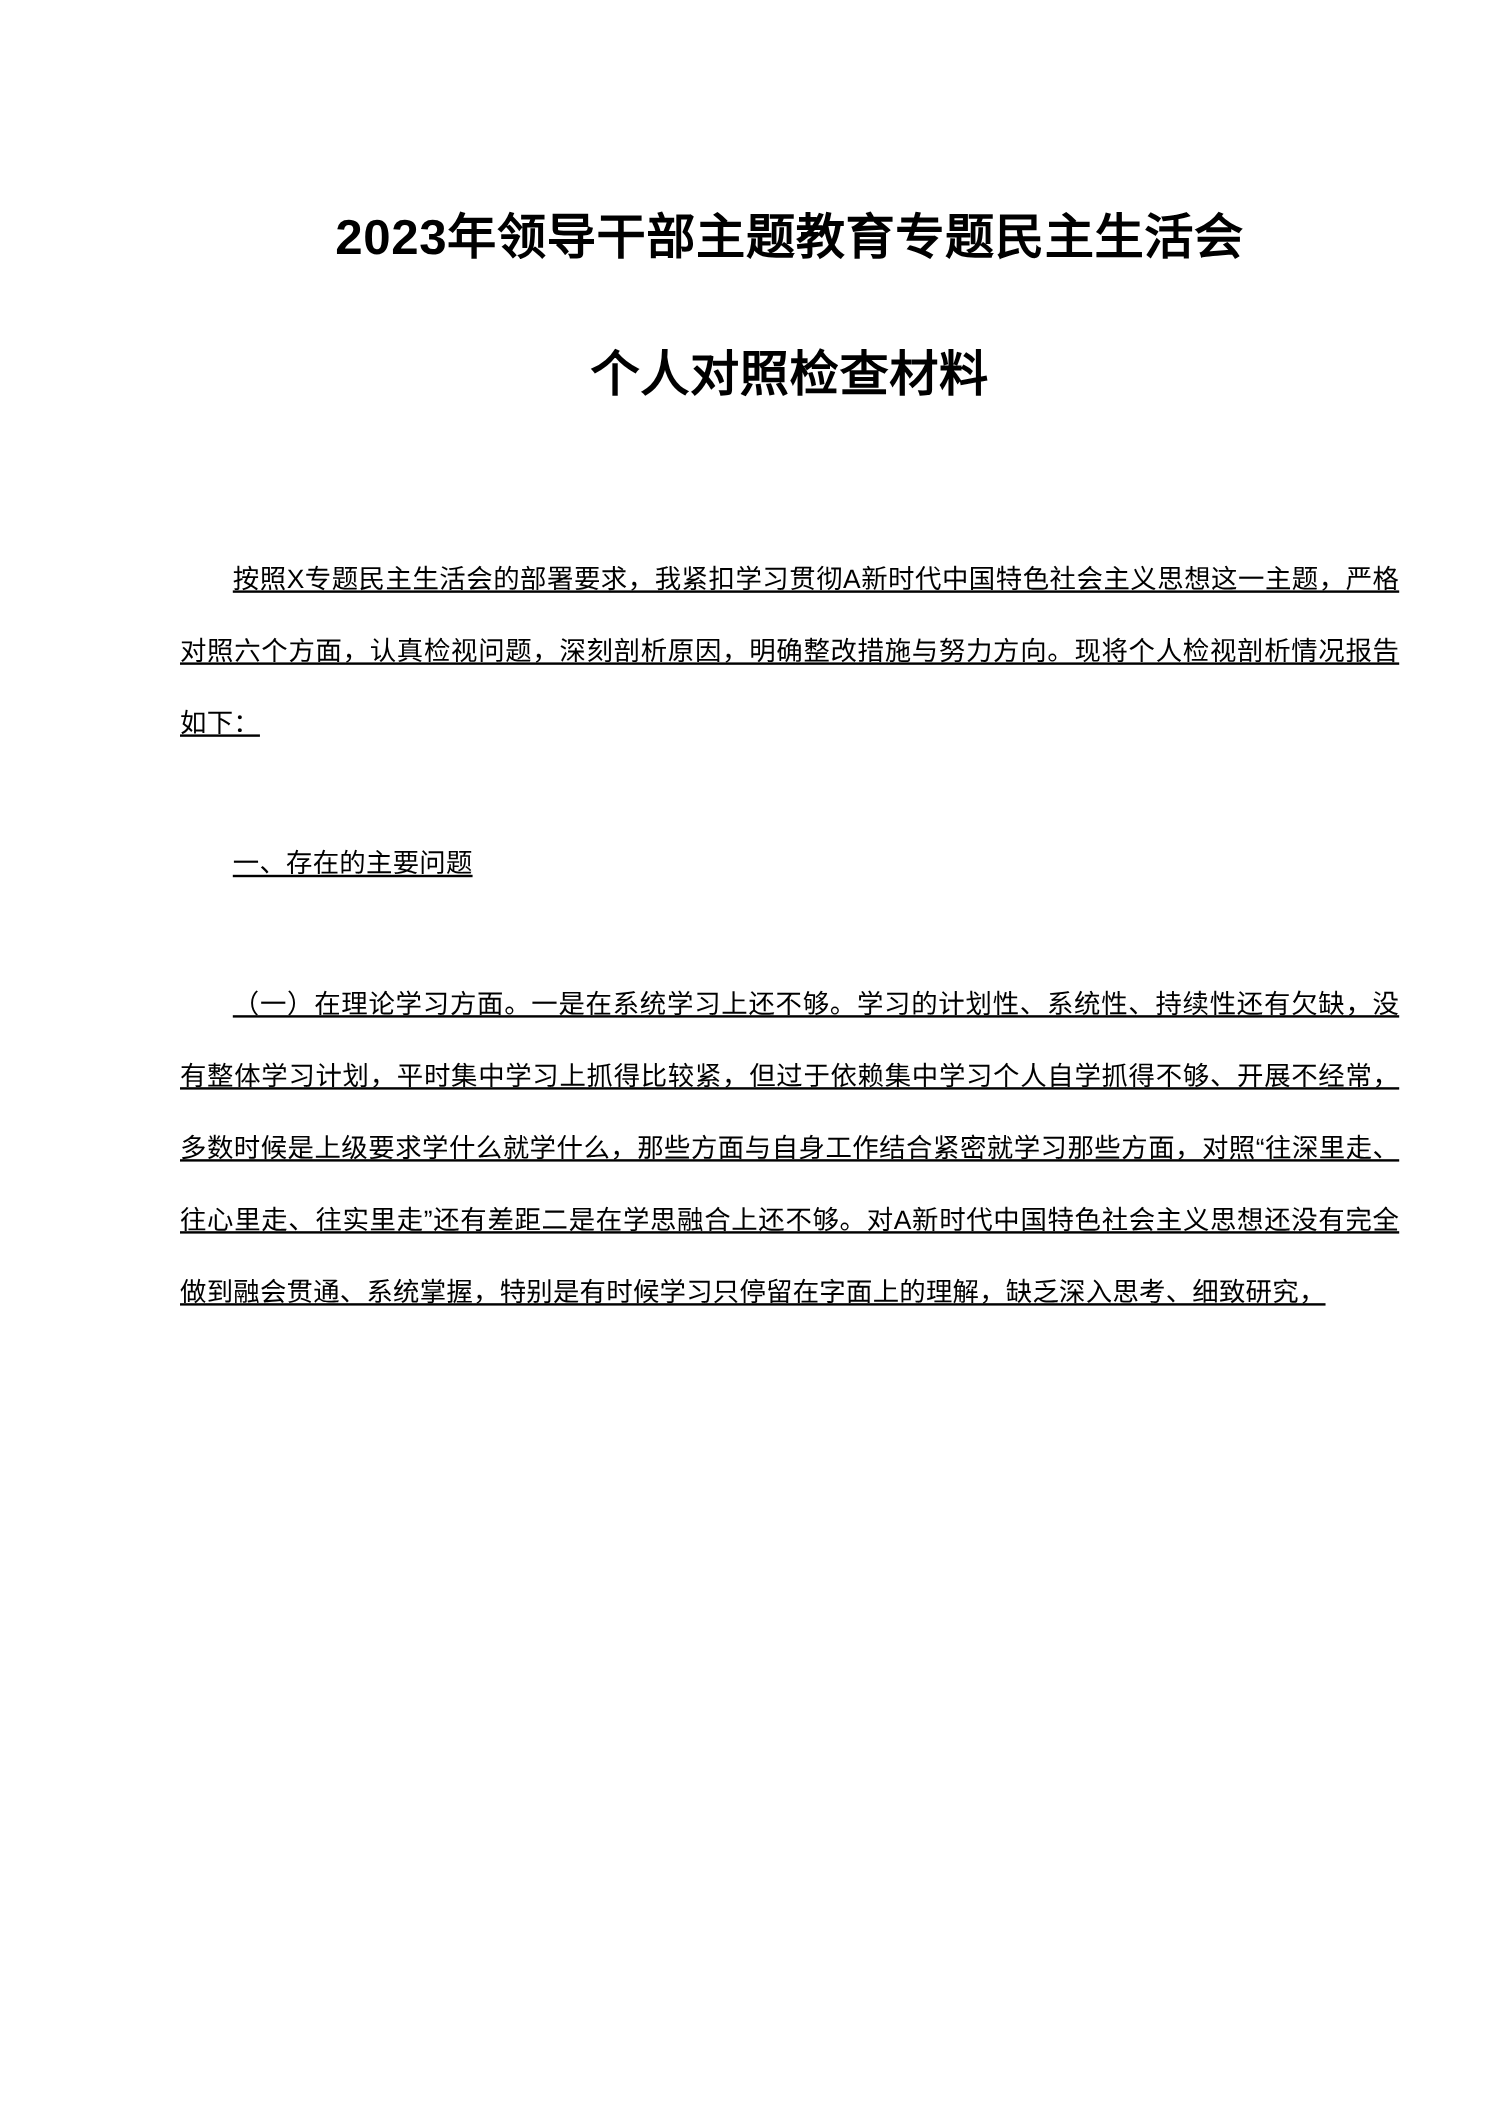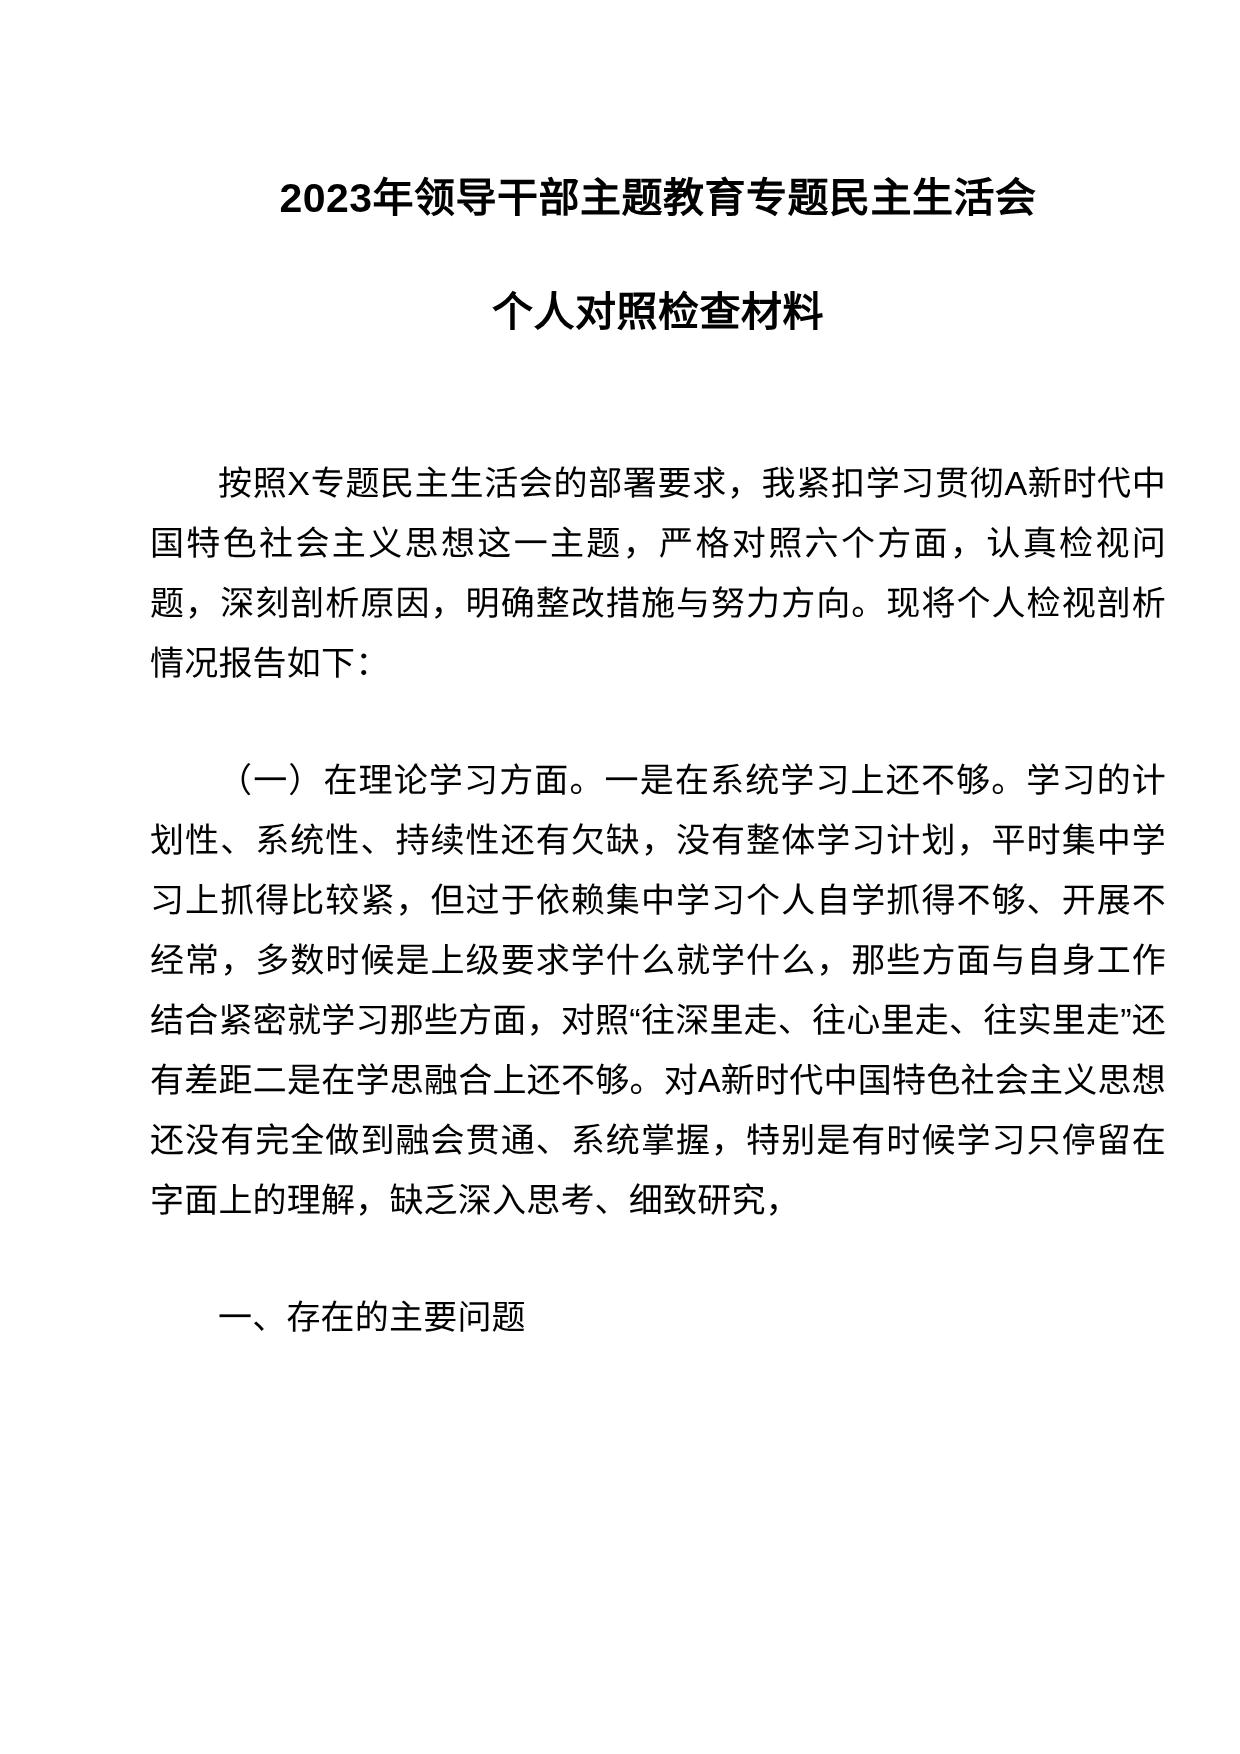--- a/index.html
+++ b/index.html
@@ -42,27 +42,28 @@
   }
   .title-line-2 {
     margin-top: 73px;
   }
   .body-block {
     margin-top: 120px;
   }
   p.para {
     margin: 0 0 0 0;
     padding: 0;
-    font-size: 34px;
+    font-size: 22px;
     line-height: 60px;
     text-align: justify;
     text-justify: inter-ideograph;
     text-indent: 2em;
     letter-spacing: 0.2px;
     word-break: break-all;
+    text-decoration: underline;
   }
   p.para + p.para {
     margin-top: 57px;
   }
   .heading-para {
     text-align: left;
   }
 </style>
 </head>
 <body>
@@ -71,19 +72,19 @@
 
   <h1 class="doc-title">
     <span class="title-line title-line-1">2023年领导干部主题教育专题民主生活会</span>
     <span class="title-line title-line-2">个人对照检查材料</span>
   </h1>
 
   <div class="body-block">
 
     <p class="para">按照X专题民主生活会的部署要求，我紧扣学习贯彻A新时代中国特色社会主义思想这一主题，严格对照六个方面，认真检视问题，深刻剖析原因，明确整改措施与努力方向。现将个人检视剖析情况报告如下：</p>
 
+    <p class="para heading-para">一、存在的主要问题</p>
+
     <p class="para">（一）在理论学习方面。一是在系统学习上还不够。学习的计划性、系统性、持续性还有欠缺，没有整体学习计划，平时集中学习上抓得比较紧，但过于依赖集中学习个人自学抓得不够、开展不经常，多数时候是上级要求学什么就学什么，那些方面与自身工作结合紧密就学习那些方面，对照“往深里走、往心里走、往实里走”还有差距二是在学思融合上还不够。对A新时代中国特色社会主义思想还没有完全做到融会贯通、系统掌握，特别是有时候学习只停留在字面上的理解，缺乏深入思考、细致研究，</p>
-
-    <p class="para heading-para">一、存在的主要问题</p>
 
   </div>
 
 </div>
 
 </body></html>

